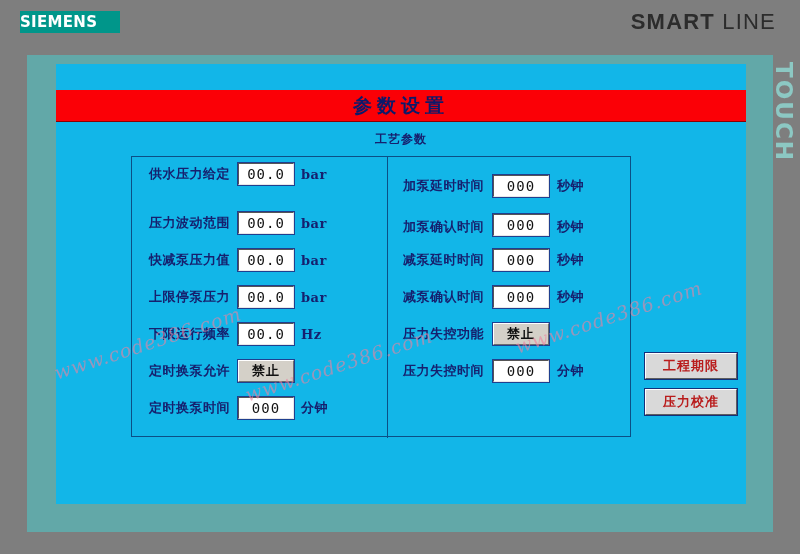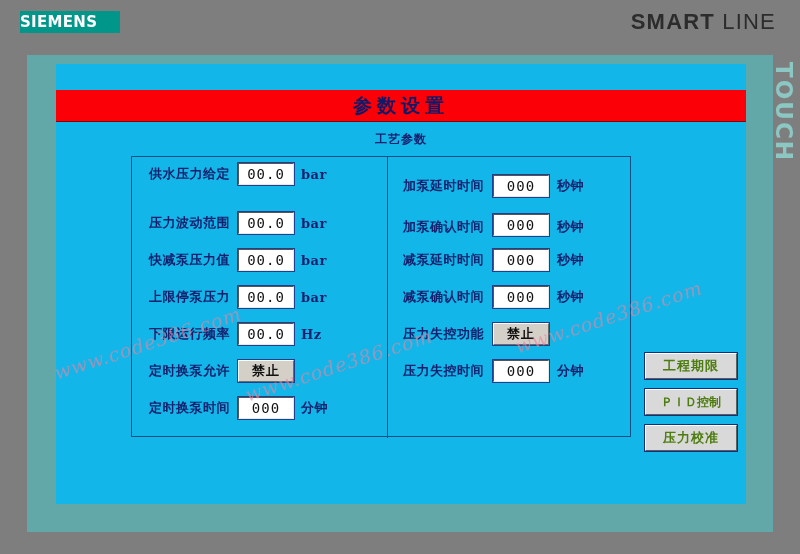--- a/index.html
+++ b/index.html
@@ -210,21 +210,21 @@
   .side-btn {
     width: 92px;
     height: 26px;
     margin-bottom: 10px;
     background: #d9d9d9;
     border-top: 1px solid #ffffff;
     border-left: 1px solid #ffffff;
     border-right: 1px solid #5d5d5d;
     border-bottom: 1px solid #5d5d5d;
     outline: 1px solid #13307a;
-    color: #4d7c0f;
+    color: #b91c1c;
     font-size: 13px;
     font-weight: bold;
     text-align: center;
     line-height: 24px;
     letter-spacing: 1px;
     cursor: pointer;
   }
   .side-btn.compact { letter-spacing: 0px; font-size: 12px; }
 
   
@@ -334,21 +334,20 @@
           <div class="param-row" style="top: 201px; width: 244px;">
             <div class="p-label" style="width: 96px;">压力失控时间</div>
             <div class="p-value" style="width: 56px; margin-left: 9px;">000</div>
             <div class="p-unit" style="margin-left: 8px;">分钟</div>
           </div>
         </div>
     </div>
 
     <div id="side-buttons">
         <div class="side-btn">工程期限</div>
-        <div class="side-btn compact">ＰＩＤ控制</div>
         <div class="side-btn">压力校准</div>
       </div>
 
     <div class="watermark" id="wm-left">www.code386.com</div>
     <div class="watermark" id="wm-right">www.code386.com</div>
     <div class="watermark" id="wm-mid">www.code386.com</div>
 
   </div>
 </div>
 

